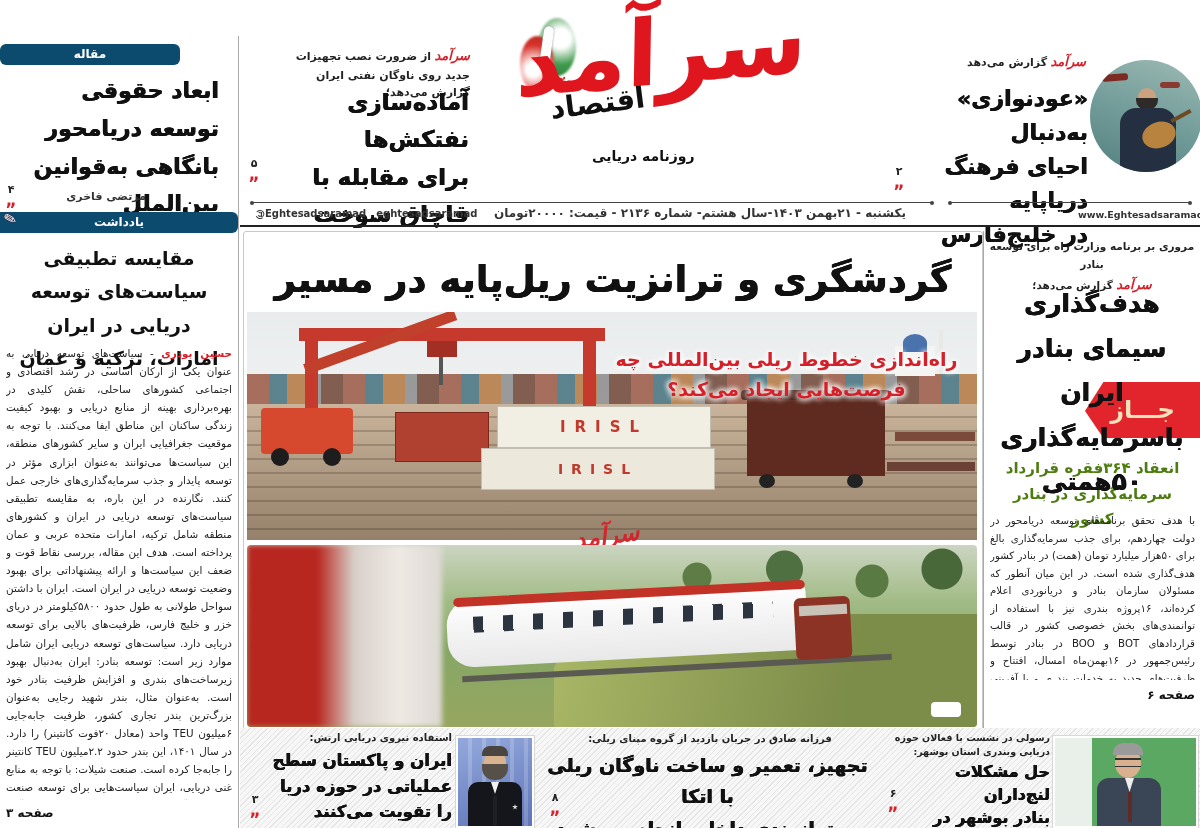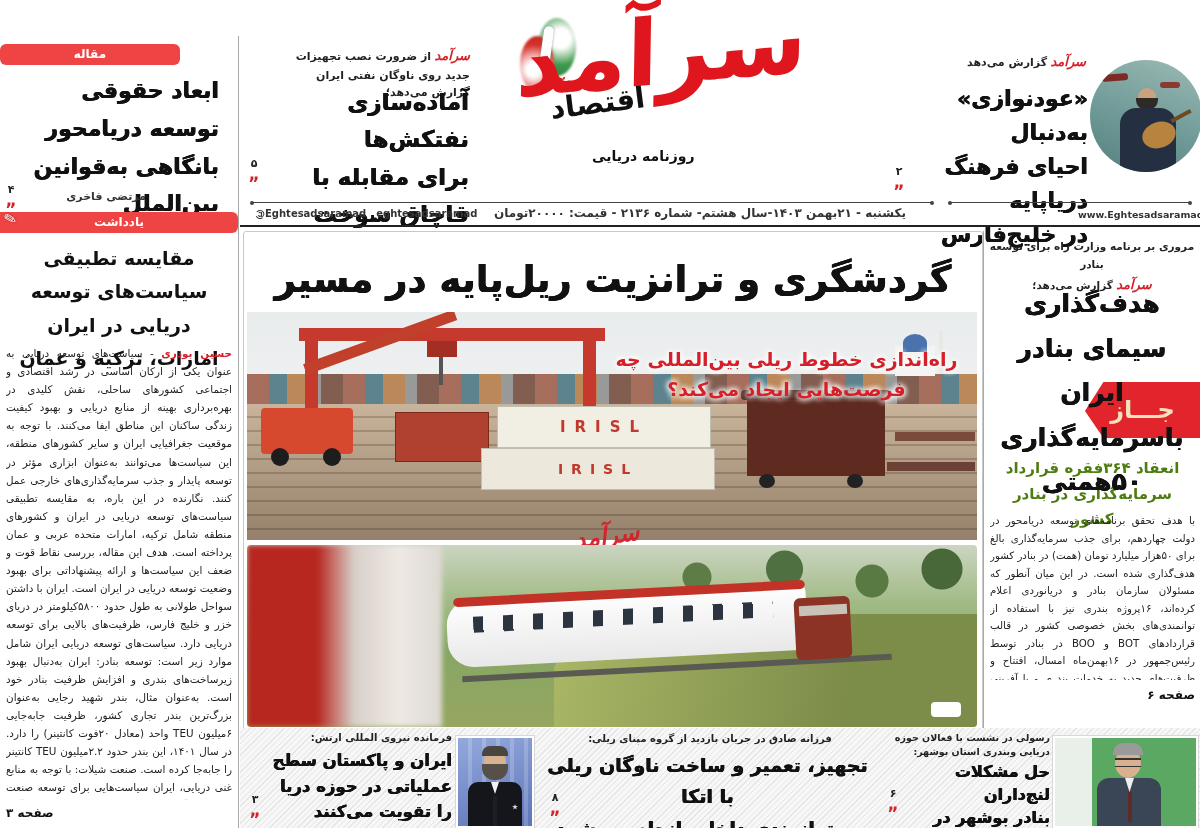--- a/index.html
+++ b/index.html
@@ -4,21 +4,21 @@
 <style>
   html,body{margin:0;padding:0;}
   body{width:1200px;height:828px;position:relative;background:#fff;overflow:hidden;
        font-family:"DejaVu Sans",sans-serif;direction:rtl;color:#111;}
   .abs{position:absolute;}
   .xb{text-shadow:.35px 0 0 currentColor,-.35px 0 0 currentColor;}
   .center{text-align:center;}
   .right{text-align:right;}
   .just{text-align:justify;}
   .script{color:#d5202a;font-weight:bold;font-style:italic;letter-spacing:-.5px;}
-  .tab{background:#ef4444;color:#fff;font-weight:bold;font-size:12px;line-height:21px;
+  .tab{background:#0c4a6e;color:#fff;font-weight:bold;font-size:12px;line-height:21px;
        text-align:center;border-radius:6px;}
   .vline{background:#a9a9a9;width:1px;}
   .hrule{background:#444;height:1px;}
   .hrule:before,.hrule:after{content:"";position:absolute;width:4px;height:4px;border-radius:50%;
        background:#444;top:-1.5px;}
   .hrule:before{left:-2px;} .hrule:after{right:-2px;}
   .pm{width:18px;text-align:center;line-height:1;}
   .pm .n{display:block;font-size:11px;font-weight:bold;color:#222;}
   .pm .q{display:block;font-size:17px;font-weight:bold;color:#d6212b;margin-top:-3px;}
   .kick{font-weight:bold;color:#222;}
@@ -223,21 +223,21 @@
   </div>
 
   <div class="abs center" style="left:990px;top:456px;width:205px;font-size:15px;font-weight:bold;color:#4d7c0f;line-height:1.7;">انعقاد ۳۶۴فقره قرارداد سرمایه‌گذاری در بنادر کشور</div>
 
   <div class="abs just" style="left:990px;top:512px;width:205px;height:168px;font-size:10.2px;line-height:1.72;color:#222;overflow:hidden;">با هدف تحقق برنامه‌های توسعه دریامحور در دولت چهاردهم، برای جذب سرمایه‌گذاری بالغ برای ۵۰هزار میلیارد تومان (همت) در بنادر کشور هدف‌گذاری شده است. در این میان آنطور که مسئولان سازمان بنادر و دریانوردی اعلام کرده‌اند، ۱۶پروژه بندری نیز با استفاده از توانمندی‌های بخش خصوصی کشور در قالب قراردادهای BOT و BOO در بنادر توسط رئیس‌جمهور در ۱۶بهمن‌ماه امسال، افتتاح و ظرفیت‌های جدید به خدمات بندری و بارآفرینی افزوده شد. با توجه به نقش حیاتی بنادر در توسعه اقتصادی و...</div>
 
   <div class="abs right" style="left:990px;top:688px;width:205px;font-size:12px;font-weight:bold;">صفحه ۶</div>
 
   <div class="abs hatch" style="left:240px;top:728px;width:960px;height:100px;"></div>
 
-  <div class="abs right kick" style="left:250px;top:732px;width:202px;font-size:10px;">فرمانده نیروی المللی ارتش:</div>
+  <div class="abs right kick" style="left:250px;top:732px;width:202px;font-size:10px;">استفاده نیروی دریایی ارتش:</div>
   <div class="abs right xb" style="left:250px;top:748px;width:202px;font-size:16.5px;font-weight:bold;line-height:1.55;">
     <div>ایران و پاکستان سطح</div>
     <div>عملیاتی در حوزه دریا</div>
     <div>را تقویت می‌کنند</div>
   </div>
   <div class="abs photo wframe" style="left:456px;top:736px;width:74px;height:88px;">
     <div style="inset:0;background:linear-gradient(160deg,#93a9dc,#5f74b8);"></div>
     <div style="inset:0;background:repeating-linear-gradient(90deg,transparent 0 10px,rgba(255,255,255,.18) 10px 14px);"></div>
     <div style="left:26px;top:12px;width:22px;height:24px;border-radius:50%;background:#d9b28f;"></div>
     <div style="left:24px;top:8px;width:26px;height:10px;border-radius:8px 8px 0 0;background:#4a4540;"></div>

